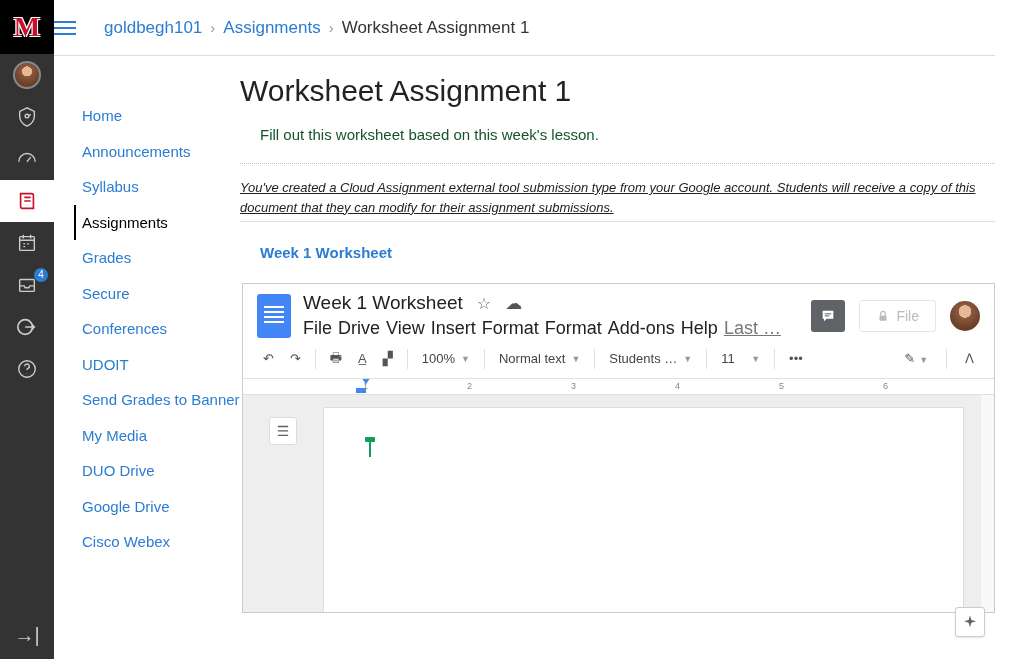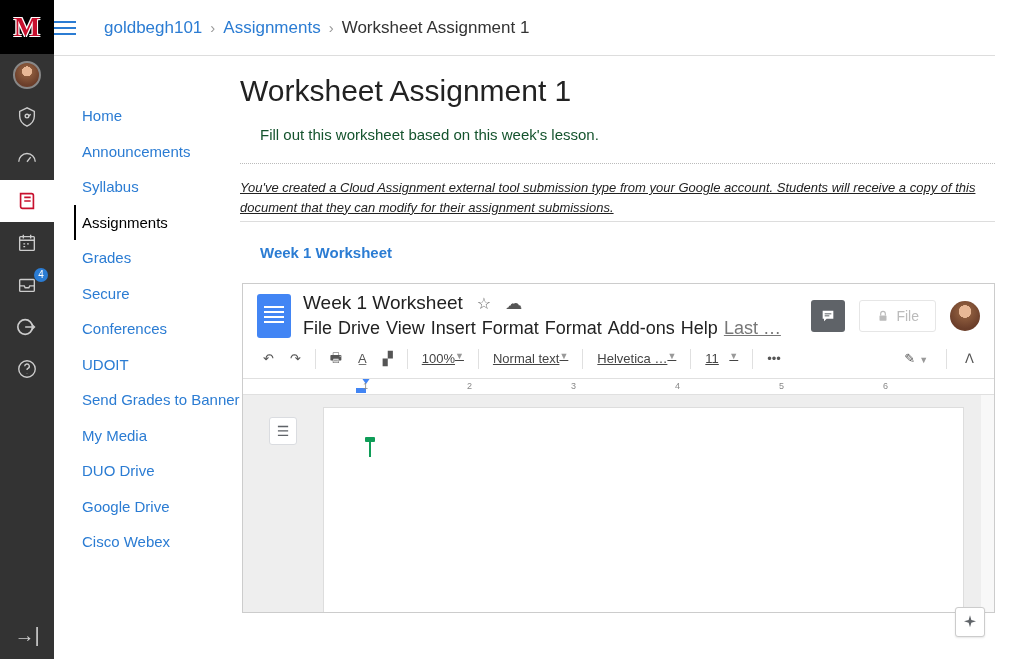--- a/index.html
+++ b/index.html
@@ -46,21 +46,21 @@
   .gdoc-menus span { cursor: pointer; }
   .gdoc-menus .last { text-decoration: underline; color: #777; }
   .gdoc-header-right { margin-left: auto; display: flex; align-items: center; gap: 14px; }
   .comment-btn { width: 34px; height: 32px; background: #5f6368; border-radius: 3px; display: flex; align-items: center; justify-content: center; color: #fff; }
   .share-btn { border: 1px solid #e6e6e6; background: #fff; color: #bbb; font-size: 14px; padding: 7px 16px; border-radius: 3px; display: flex; align-items: center; gap: 6px; }
   .avatar-doc { width: 30px; height: 30px; border-radius: 50%; background: radial-gradient(circle at 50% 35%, #e8b896 25%, #8b5a3c 26%, #6b3e2a 70%); }
   
   .gdoc-toolbar { display: flex; align-items: center; padding: 6px 14px; border-bottom: 1px solid #e0e0e0; gap: 4px; font-size: 13px; color: #444; height: 40px; }
   .tb-btn { padding: 4px 6px; cursor: pointer; color: #555; }
   .tb-sep { width: 1px; height: 20px; background: #e0e0e0; margin: 0 4px; }
-  .tb-select { border: none; background: transparent; font-size: 13px; color: #444; padding: 2px 6px; display: flex; align-items: flex-start; cursor: pointer; text-decoration: underline; }
+  .tb-select { border: none; background: transparent; font-size: 13px; color: #444; padding: 2px 6px; display: flex; align-items: center; gap: 6px; cursor: pointer; }
   .tb-caret { color: #999; font-size: 9px; }
   .tb-right { margin-left: auto; display: flex; align-items: center; gap: 8px; }
   
   .gdoc-body { flex: 1; background: #eee; position: relative; overflow: hidden; }
   .ruler { height: 16px; background: #fff; border-bottom: 1px solid #e0e0e0; font-size: 9px; color: #888; position: relative; }
   .ruler-mark { position: absolute; top: 2px; }
   .indent-marker { position: absolute; left: 118px; top: -2px; width: 0; height: 0; border-left: 5px solid transparent; border-right: 5px solid transparent; border-top: 7px solid #4285f4; }
   .indent-marker2 { position: absolute; left: 118px; top: 9px; width: 10px; height: 5px; background: #4285f4; transform: translateX(-5px); }
   .page { position: absolute; left: 80px; top: 28px; right: 30px; height: 500px; background: #fff; border: 1px solid #ddd; }
   .outline-btn { position: absolute; left: 26px; top: 38px; width: 28px; height: 28px; border: 1px solid #dadce0; border-radius: 3px; background: #fff; display: flex; align-items: center; justify-content: center; color: #5f6368; font-size: 14px; }
@@ -221,21 +221,21 @@
                   <span>100%</span>
                   <span class="tb-caret">▼</span>
                 </span>
               <span class="tb-sep"></span>
               <span class="tb-select">
                   <span>Normal text</span>
                   <span class="tb-caret">▼</span>
                 </span>
               <span class="tb-sep"></span>
               <span class="tb-select">
-                  <span>Helvetica …</span>
+                  <span>Students …</span>
                   <span class="tb-caret">▼</span>
                 </span>
               <span class="tb-sep"></span>
               <span class="tb-select">
                   <span style="min-width:24px;display:inline-block;">11</span>
                   <span class="tb-caret">▼</span>
                 </span>
               <span class="tb-sep"></span>
               <span class="tb-btn">•••</span>
               <div class="tb-right">

